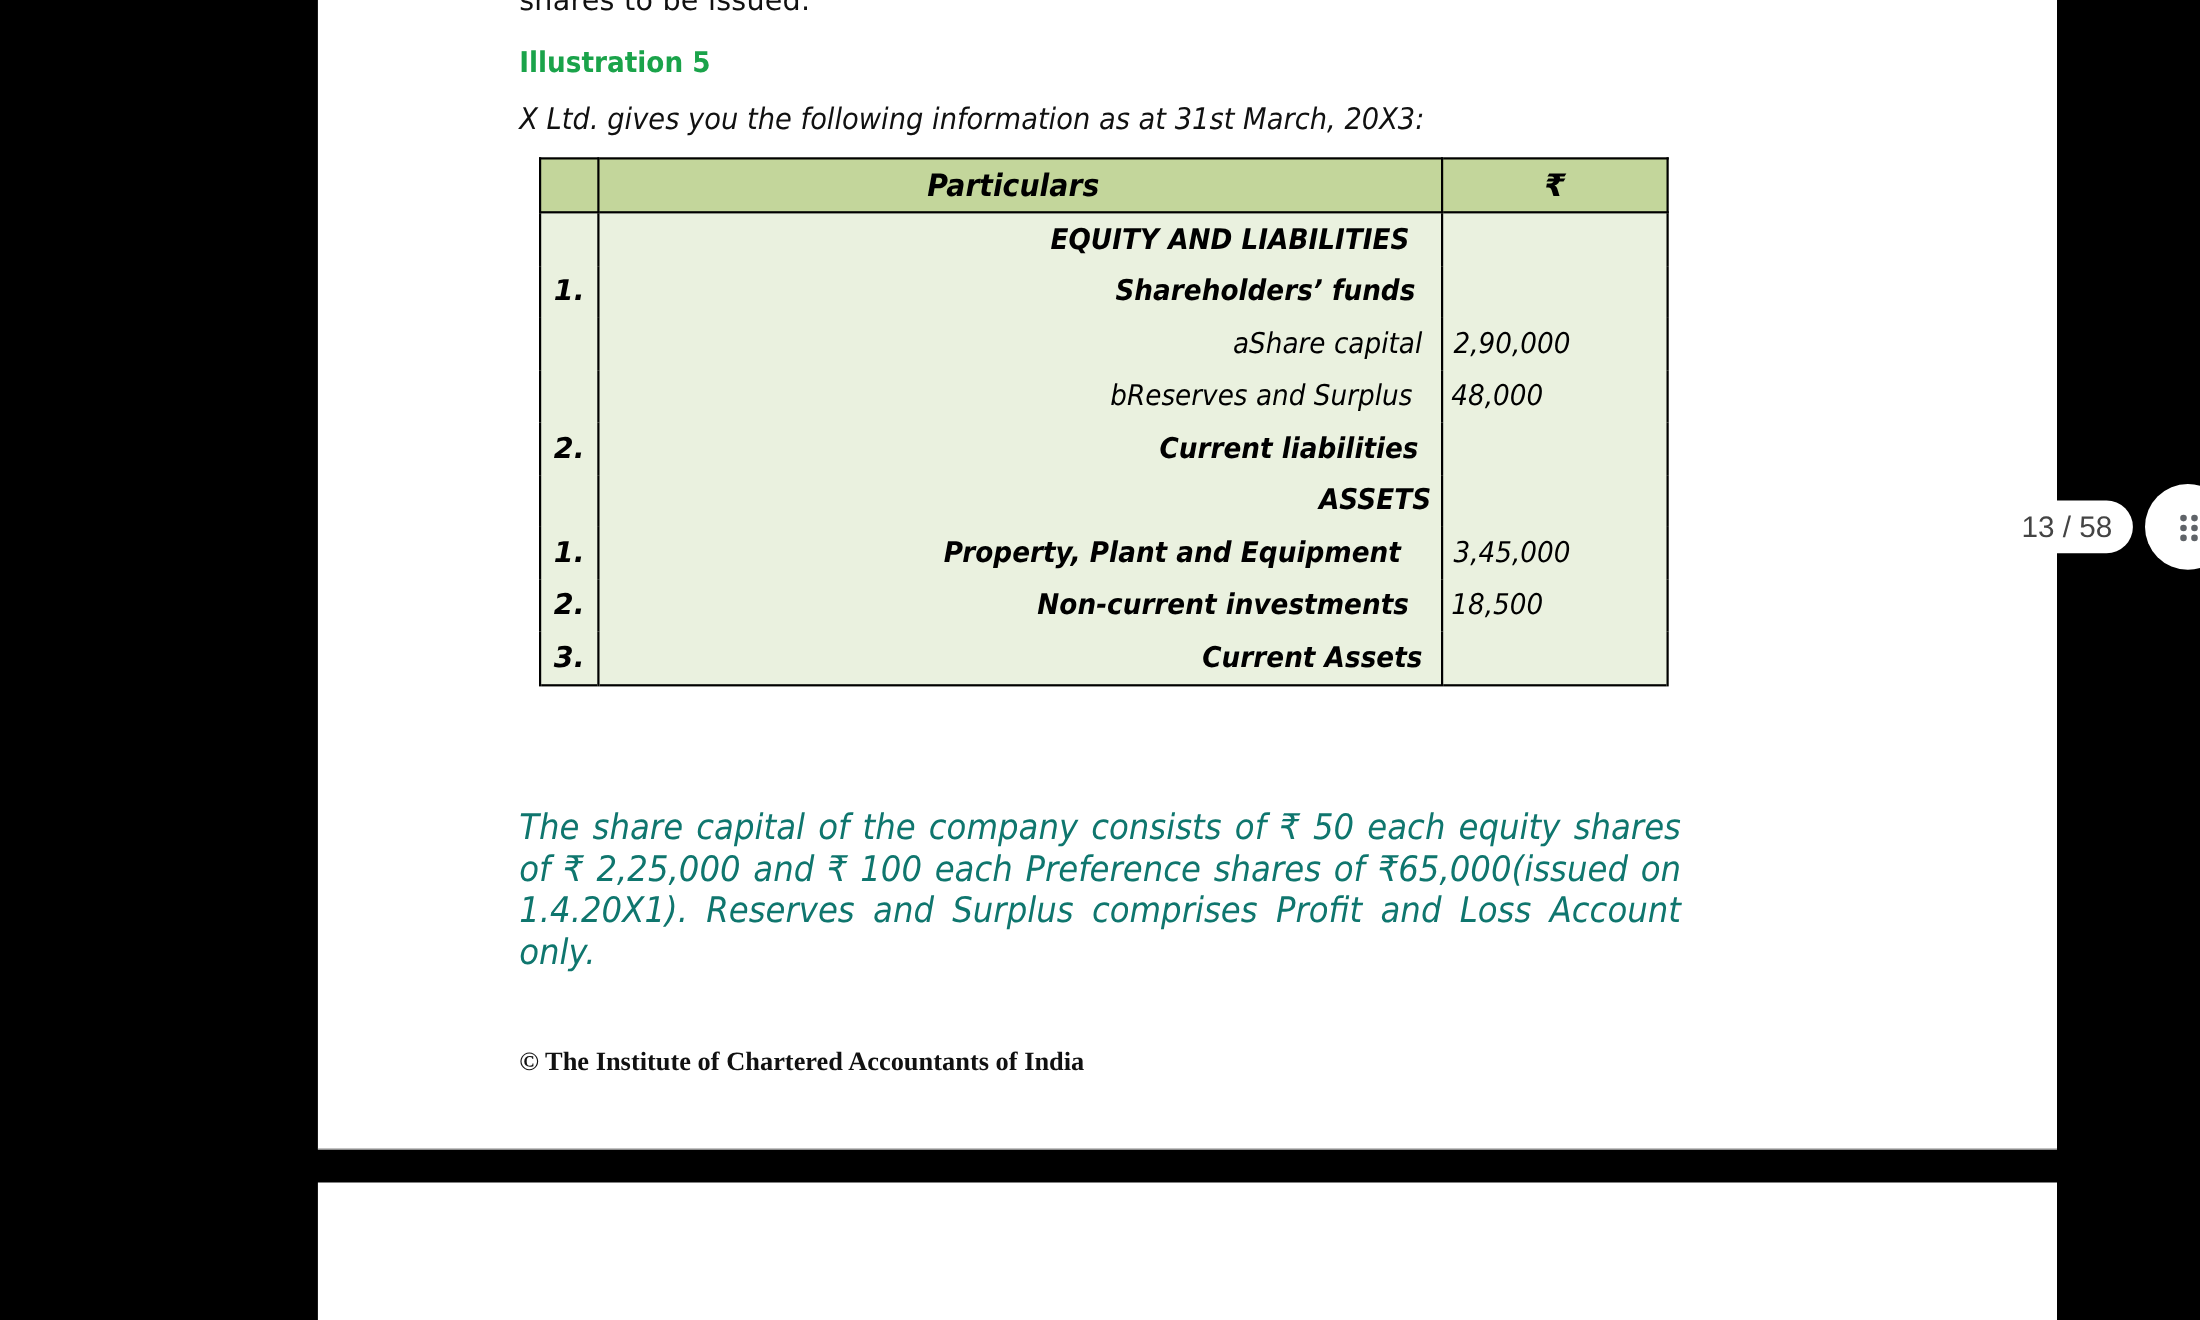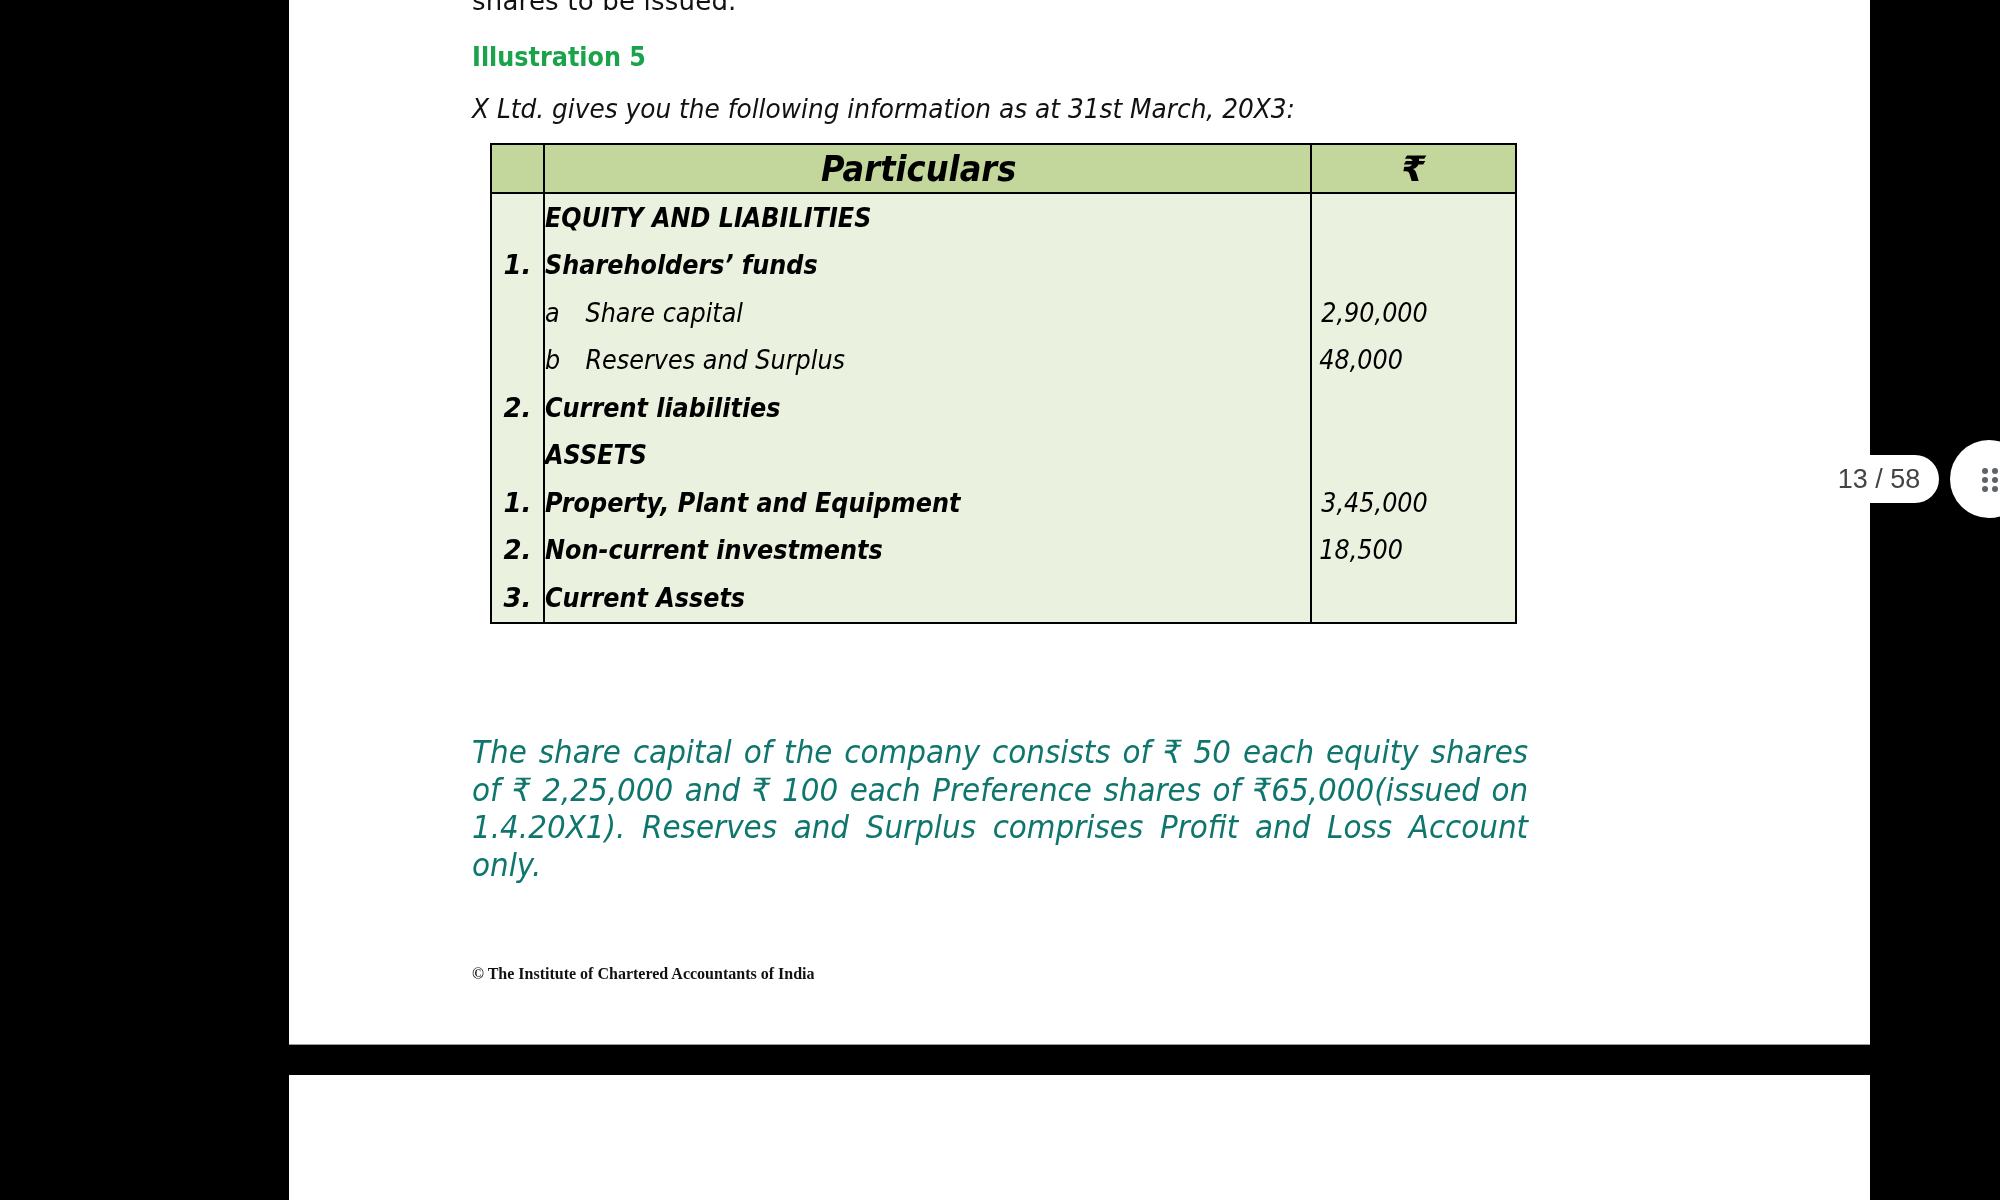--- a/index.html
+++ b/index.html
@@ -67,21 +67,21 @@
       table-layout: fixed;
       background: #eaf1df;
       border: 2.5px solid #000;
     }
     .bs-table col.c-num { width: 53px; }
     .bs-table col.c-part { width: 767px; }
     .bs-table col.c-amt { width: 205px; }
     .bs-table th {
       background: #c3d69b;
       height: 47px;
-      font-size: 35px;
+      font-size: 28px;
       font-weight: bold;
       font-style: italic;
       color: #000;
       text-align: center;
       border: 2.5px solid #000;
       padding: 0;
     }
     .bs-table td {
       height: 47.5px;
       padding: 0;
@@ -92,20 +92,21 @@
       color: #000;
       vertical-align: middle;
       white-space: nowrap;
     }
     .bs-table td.num {
       text-align: center;
       font-weight: bold;
     }
     .bs-table td.part {
       padding-left: 0;
+      text-align: right;
     }
     .bs-table td.amt {
       text-align: left;
       padding-right: 12px;
     }
     .bs-table .bold { font-weight: bold; }
     .part .sub-letter {
       display: inline-block;
       width: 44px;
     }
@@ -138,24 +139,23 @@
       width: 1148px;
       transform: scaleX(0.92);
       transform-origin: left top;
     }
     .footer {
       position: absolute;
       left: 183px;
       top: 953px;
       font-family: "Liberation Serif", serif;
       font-weight: bold;
-      font-size: 16px;
+      font-size: 24px;
       color: #111;
       white-space: nowrap;
-      margin-top: 12px;
     }
     .page-counter {
       position: absolute;
       left: 1819px;
       top: 455px;
       width: 120px;
       height: 48px;
       border-radius: 24px;
       background: #ffffff;
       color: #444;

